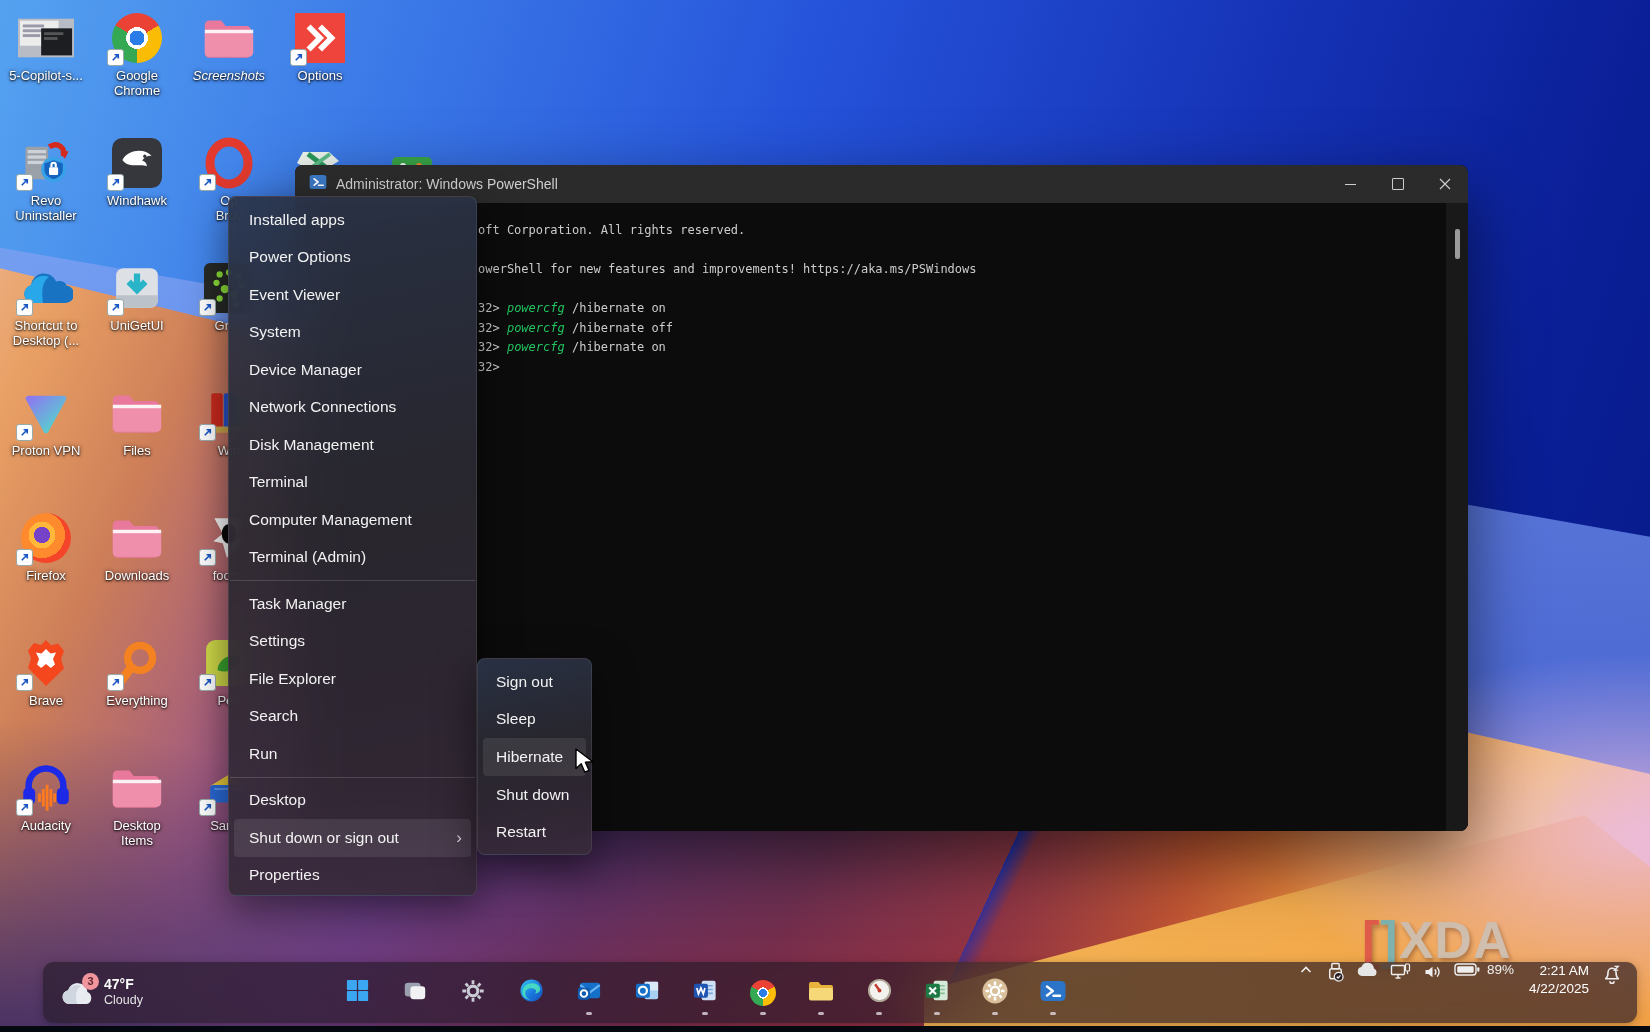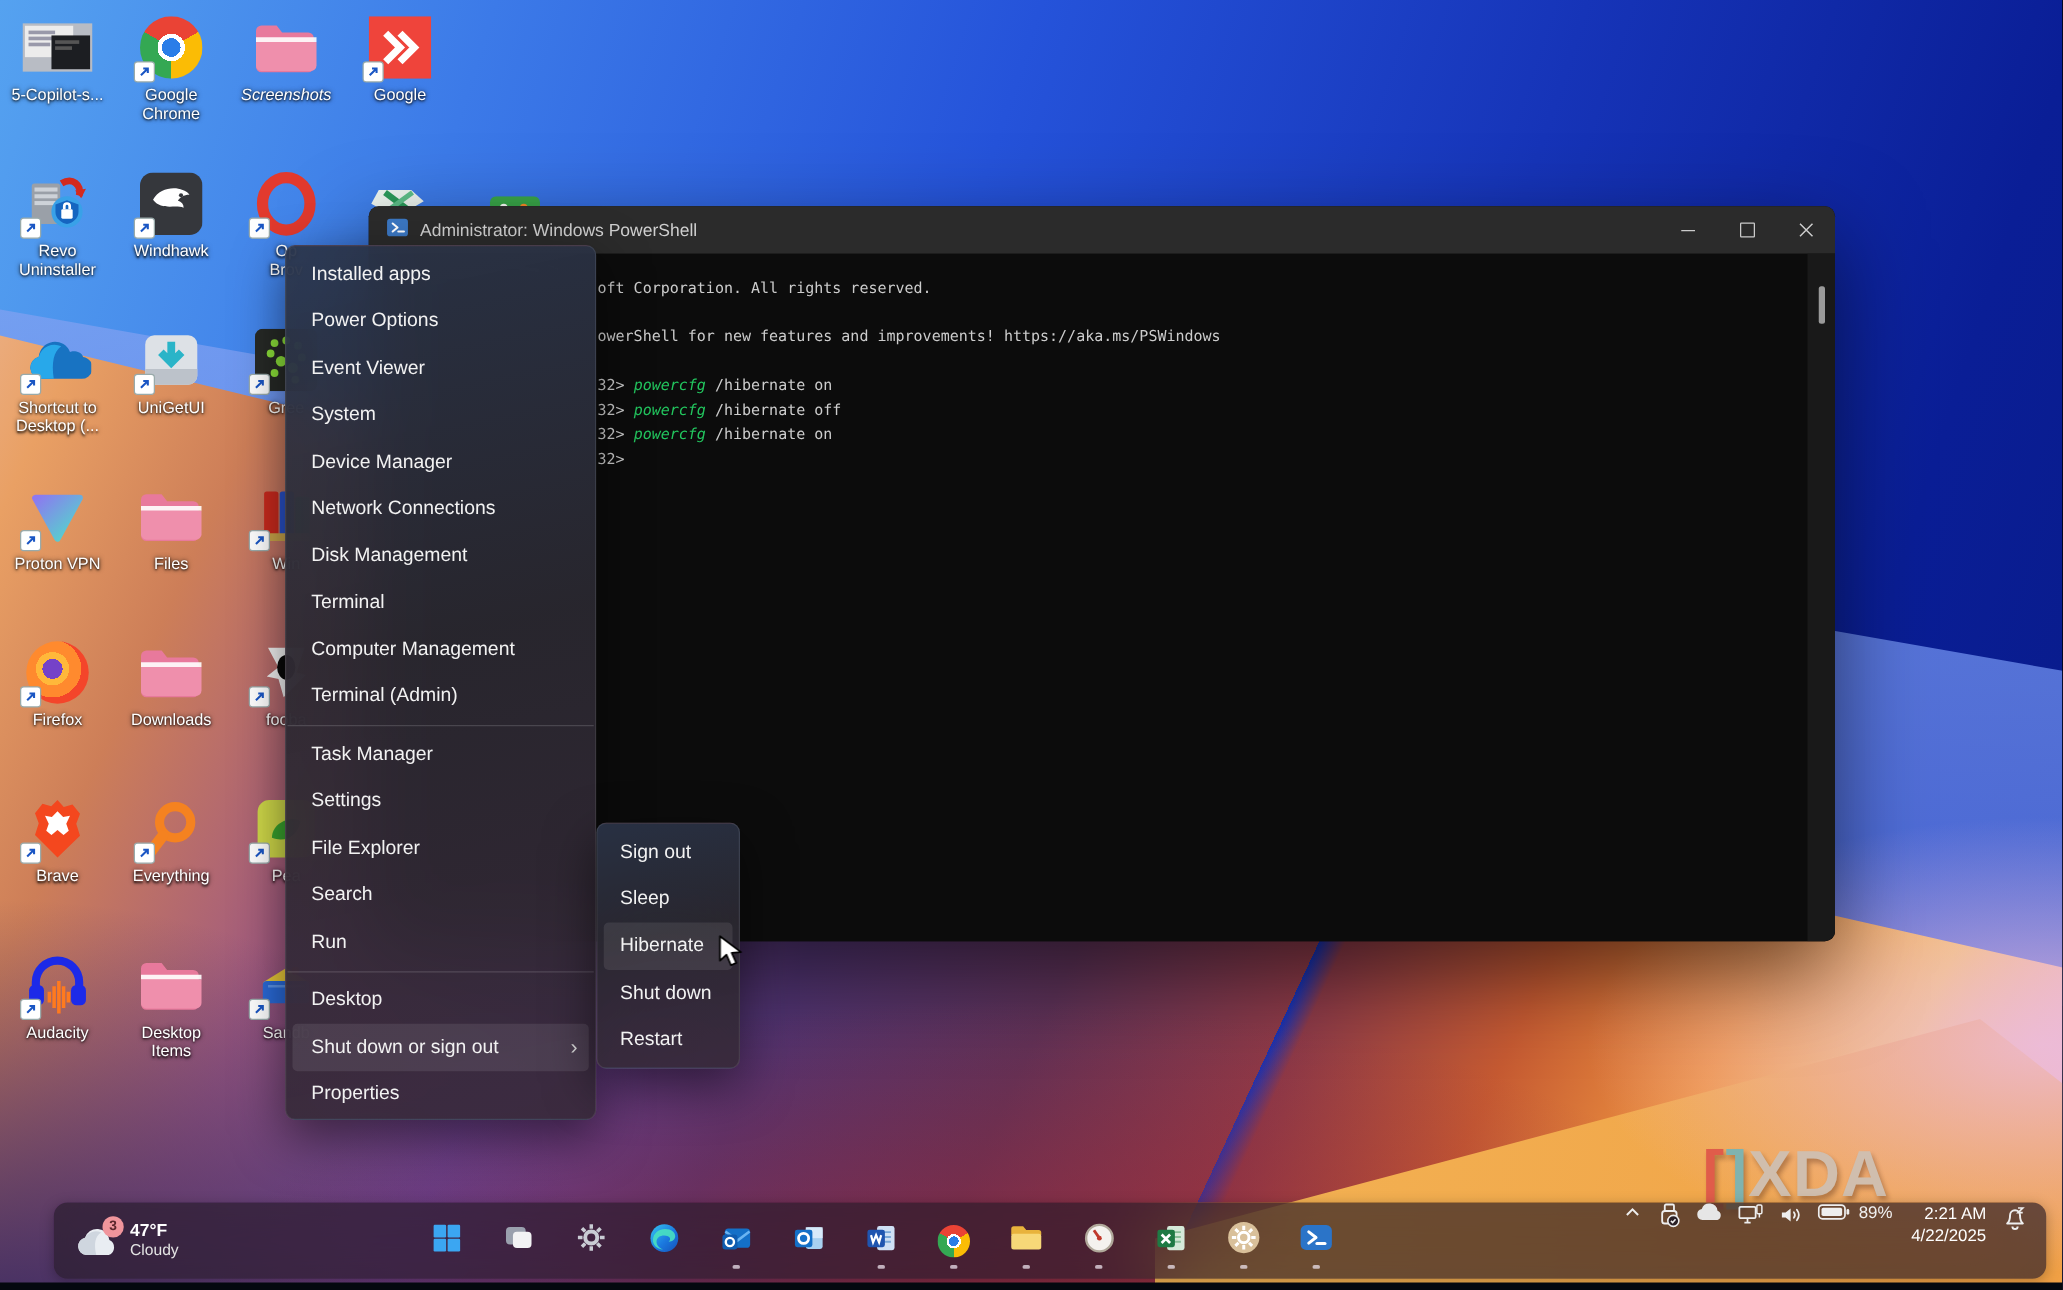--- a/index.html
+++ b/index.html
@@ -27,21 +27,21 @@
     display:flex;align-items:center;justify-content:center;}
   .chrome-ball{width:50px;height:50px;border-radius:50%;
     background:radial-gradient(circle at 50% 50%,#2a7de8 0 21%,#fff 21% 31%,rgba(0,0,0,0) 31%),
     conic-gradient(from -60deg,#ea4335 0 120deg,#fbbc05 120deg 240deg,#34a853 240deg 360deg);}
   .chrome-s{width:26px;height:26px;border-radius:50%;
     background:radial-gradient(circle at 50% 50%,#2a7de8 0 21%,#fff 21% 31%,rgba(0,0,0,0) 31%),
     conic-gradient(from -60deg,#ea4335 0 120deg,#fbbc05 120deg 240deg,#34a853 240deg 360deg);}
   .ff-ball{width:50px;height:50px;border-radius:50%;
     background:radial-gradient(circle at 42% 44%,#7542c8 0 20%,#ffb83a 20% 33%,#ff8a2e 33% 57%,#f4452a 57% 80%,#e03a5e 80% 100%);}
   
-  #pswin{left:295px;top:165px;width:1173px;height:588px;border-radius:8px;
+  #pswin{left:295px;top:165px;width:1173px;height:666px;border-radius:8px;
     box-shadow:0 26px 70px rgba(0,0,0,.55);background:#0c0c0c;}
   #pstitle{position:absolute;left:0;top:0;right:0;height:38px;background:#2b2b2b;border-radius:8px 8px 0 0;
     display:flex;align-items:center;}
   #pstitle .ticon{margin-left:14px;}
   #pstitle .ttext{margin-left:9px;font-size:14px;color:#cfcfcf;}
   .winbtns{position:absolute;right:0;top:0;height:38px;display:flex;}
   .wbtn{width:47px;height:38px;display:flex;align-items:center;justify-content:center;}
   .gmin{width:11px;height:1px;background:#ccc;}
   .gmax{width:10px;height:10px;border:1px solid #ccc;border-radius:1px;}
   #psbody{position:absolute;left:0;top:38px;right:0;bottom:0;background:#0c0c0c;border-radius:0 0 8px 8px;overflow:hidden;}
@@ -146,21 +146,21 @@
             <rect width="48" height="48" fill="#ef443b"></rect>
             <path d="M13 13l11 11-11 11" stroke="#fff" stroke-width="5.5" fill="none"></path>
             <path d="M24 13l11 11-11 11" stroke="#fff" stroke-width="5.5" fill="none"></path>
           </svg>
           <div class="badge">
             <svg width="11" height="11" viewBox="0 0 12 12">
               <path d="M3 9L9 3M5 3h4v4" stroke="#1a56c4" stroke-width="1.8" fill="none"></path>
             </svg>
           </div>
         </div>
-        <div class="dlabel">Google</div>
+        <div class="dlabel">Options</div>
       </div>
       <div class="dicon abs" style="left: 2px; top: 137px;">
         <div class="dimg">
           <svg width="52" height="52" viewBox="0 0 48 48">
             <rect x="5" y="9" width="21" height="30" rx="2" fill="#9aa0a8"></rect>
             <rect x="7" y="12" width="17" height="3" fill="#cdd2d8"></rect>
             <rect x="7" y="17" width="17" height="3" fill="#cdd2d8"></rect>
             <rect x="7" y="22" width="17" height="3" fill="#cdd2d8"></rect>
             <path d="M27 9c8-5 15 1 13 9" stroke="#d42a1e" stroke-width="5" fill="none"></path>
             <path d="M41.5 20l3.5-7-8 1.2z" fill="#d42a1e"></path>

